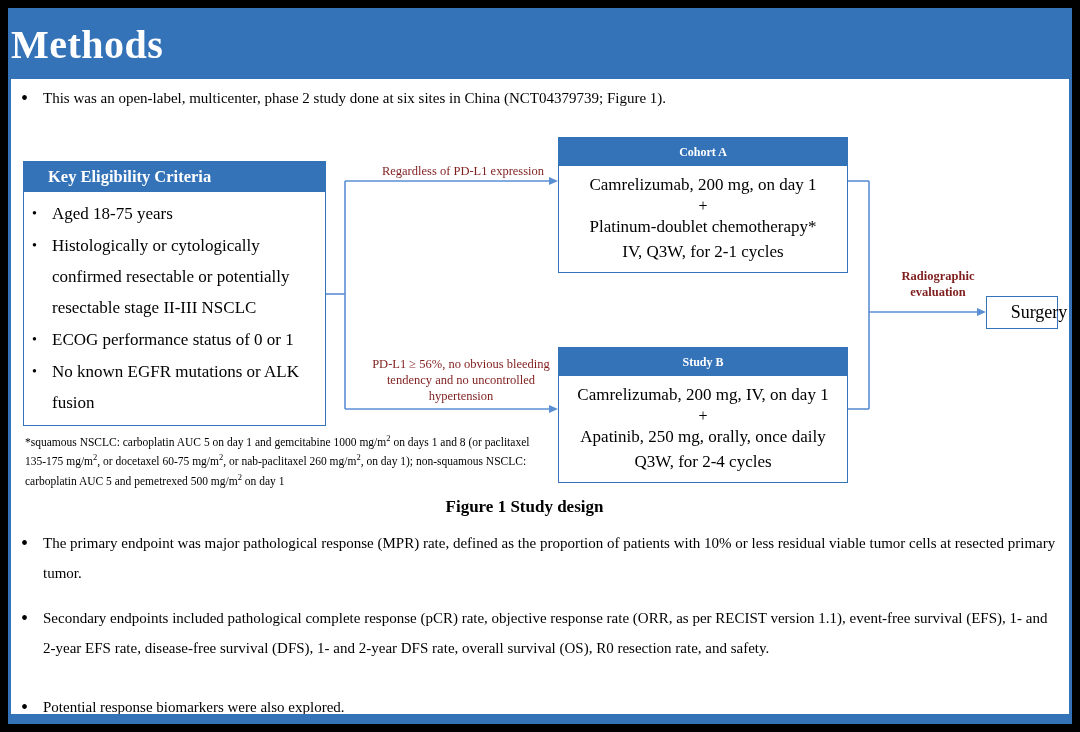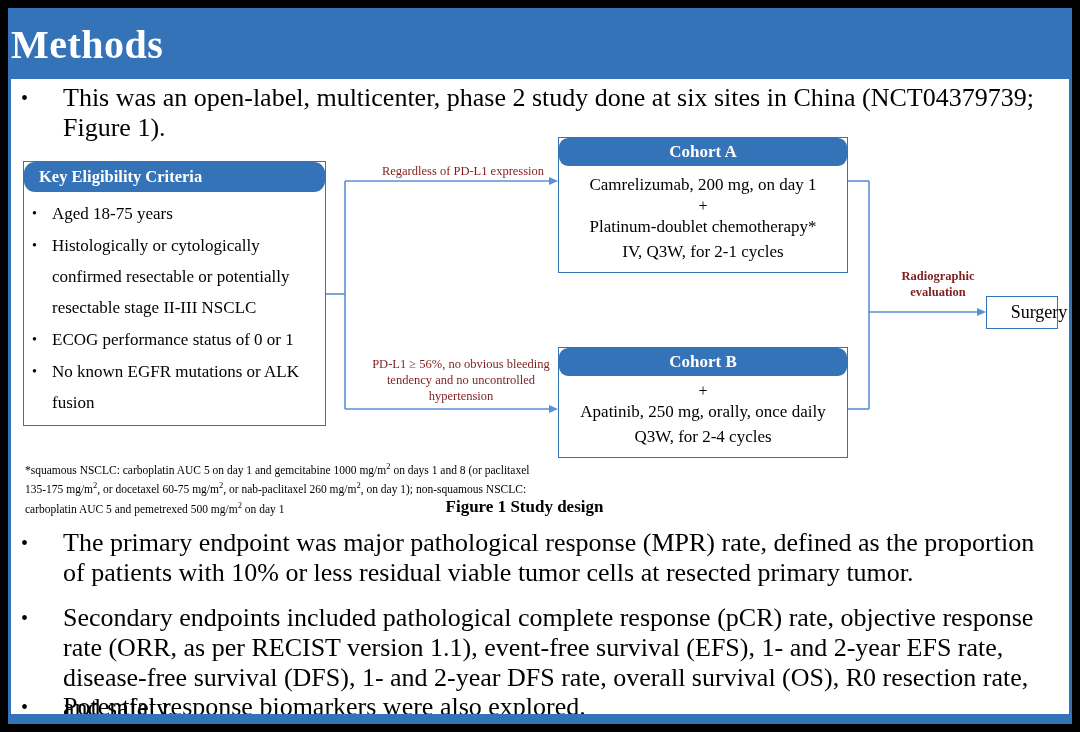--- a/index.html
+++ b/index.html
@@ -50,23 +50,22 @@
     color: #000000;
   }
   .bullet-dot {
     width: 22px;
     flex: 0 0 22px;
     font-size: 20px;
     line-height: 30px;
     text-align: left;
   }
   .bullet-text {
-    font-size: 26px;
+    font-size: 15px;
     line-height: 30px;
-    margin-left: 20px;
   }
   #intro-bullet {
     left: 10px;
     top: 72px;
     width: 1040px;
   }
   
   #figure-area {
     position: absolute;
     left: 0px;
@@ -86,23 +85,22 @@
     background: #ffffff;
   }
   #eligibility-header {
     height: 30px;
     background: #3573b9;
     color: #ffffff;
     font-size: 16.5px;
     font-weight: bold;
     display: flex;
     align-items: center;
-    padding-left: 15px;
-    box-sizing: border-box;
-    border-radius: 11px;
+    padding-left: 24px;
+    box-sizing: border-box;
   }
   #eligibility-list {
     padding: 6px 6px 0 8px;
   }
   .elig-item {
     display: flex;
     align-items: flex-start;
     margin-bottom: 1px;
   }
   .elig-dot {
@@ -116,41 +114,39 @@
   }
   
   #footnote {
     position: absolute;
     left: 14px;
     top: 310px;
     width: 520px;
     font-size: 11.5px;
     line-height: 15.5px;
     color: #000000;
-    margin-top: 28px;
   }
   #footnote sup { font-size: 8.5px; }
   
   .cohort-box {
     position: absolute;
     width: 290px;
     border: 1.5px solid #3573b9;
     box-sizing: border-box;
     background: #ffffff;
   }
   .cohort-header {
     height: 28px;
     background: #3573b9;
     color: #ffffff;
-    font-size: 17px;
+    font-size: 12px;
     font-weight: bold;
     display: flex;
     align-items: center;
     justify-content: center;
-    border-radius: 9px;
   }
   .cohort-body {
     padding: 6px 4px 8px 4px;
     text-align: center;
     font-size: 17px;
     line-height: 25px;
   }
   .cohort-plus { line-height: 17px; font-size: 16px; }
   #cohort-a { left: 547px; top: 16px; }
   #cohort-b { left: 547px; top: 226px; }
@@ -280,22 +276,23 @@
       <div class="cohort-header">Cohort A</div>
       <div class="cohort-body">
         <div>Camrelizumab, 200 mg, on day 1</div>
         <div class="cohort-plus">+</div>
         <div>Platinum-doublet chemotherapy*</div>
         <div>IV, Q3W, for 2-1 cycles</div>
       </div>
     </div>
 
     <div class="cohort-box" id="cohort-b">
-      <div class="cohort-header">Cohort B</div>
+      <div class="cohort-header">Study B</div>
       <div class="cohort-body">
+        <div>Camrelizumab, 200 mg, IV, on day 1</div>
         <div class="cohort-plus">+</div>
         <div>Apatinib, 250 mg, orally, once daily</div>
         <div>Q3W, for 2-4 cycles</div>
       </div>
     </div>
 
     <div id="surgery-box">
       <span>Surgery</span>
     </div>
 

